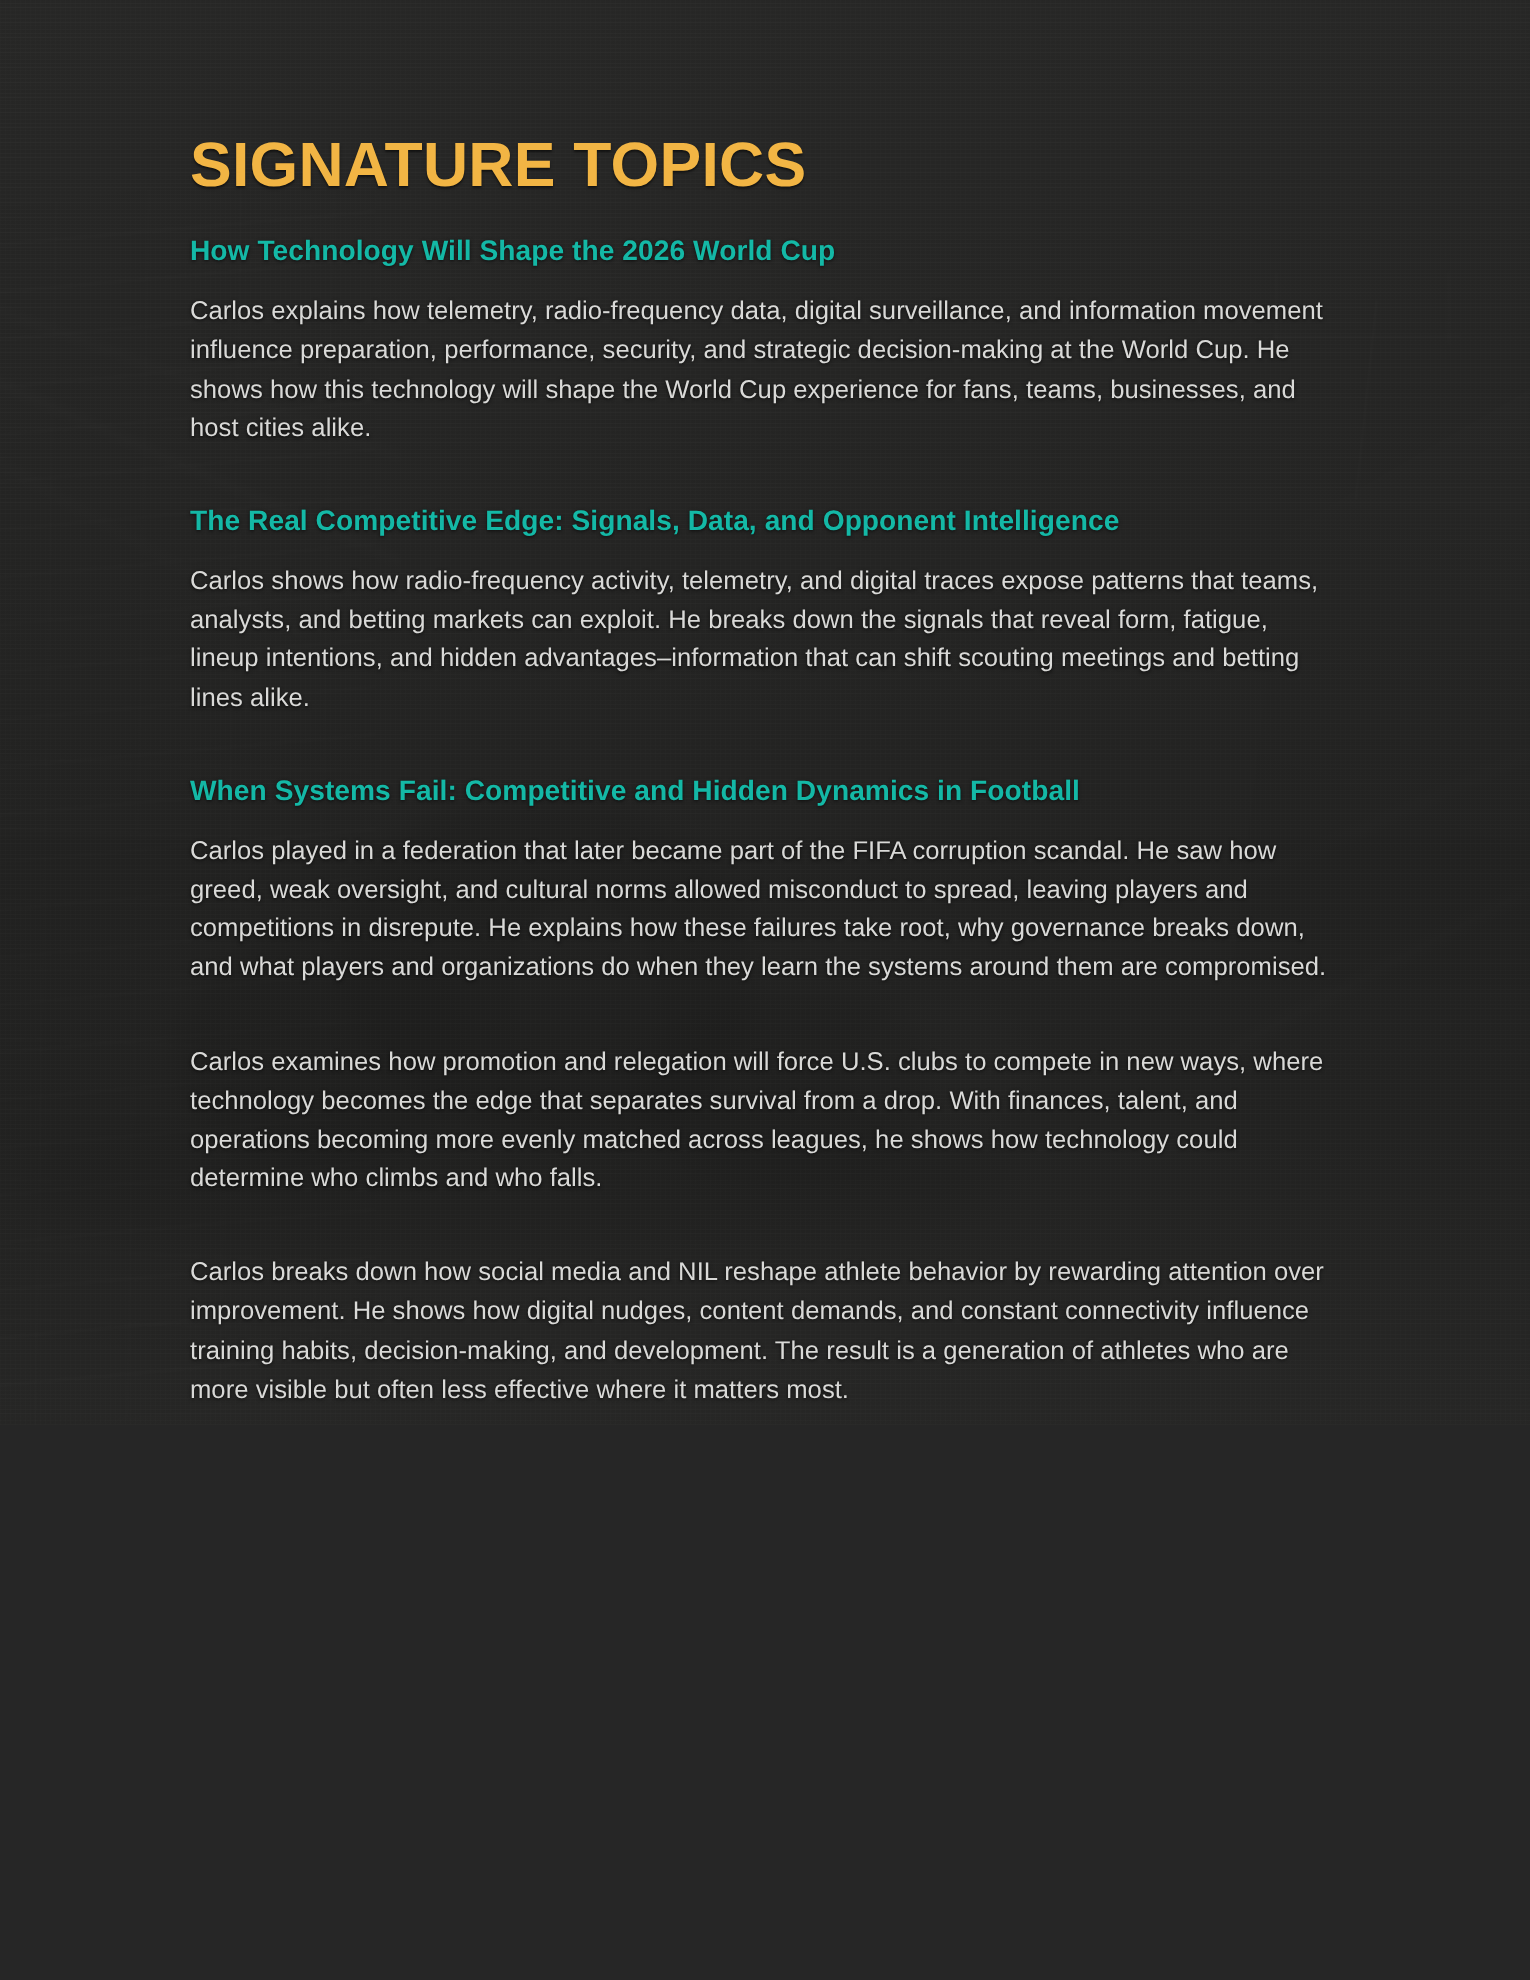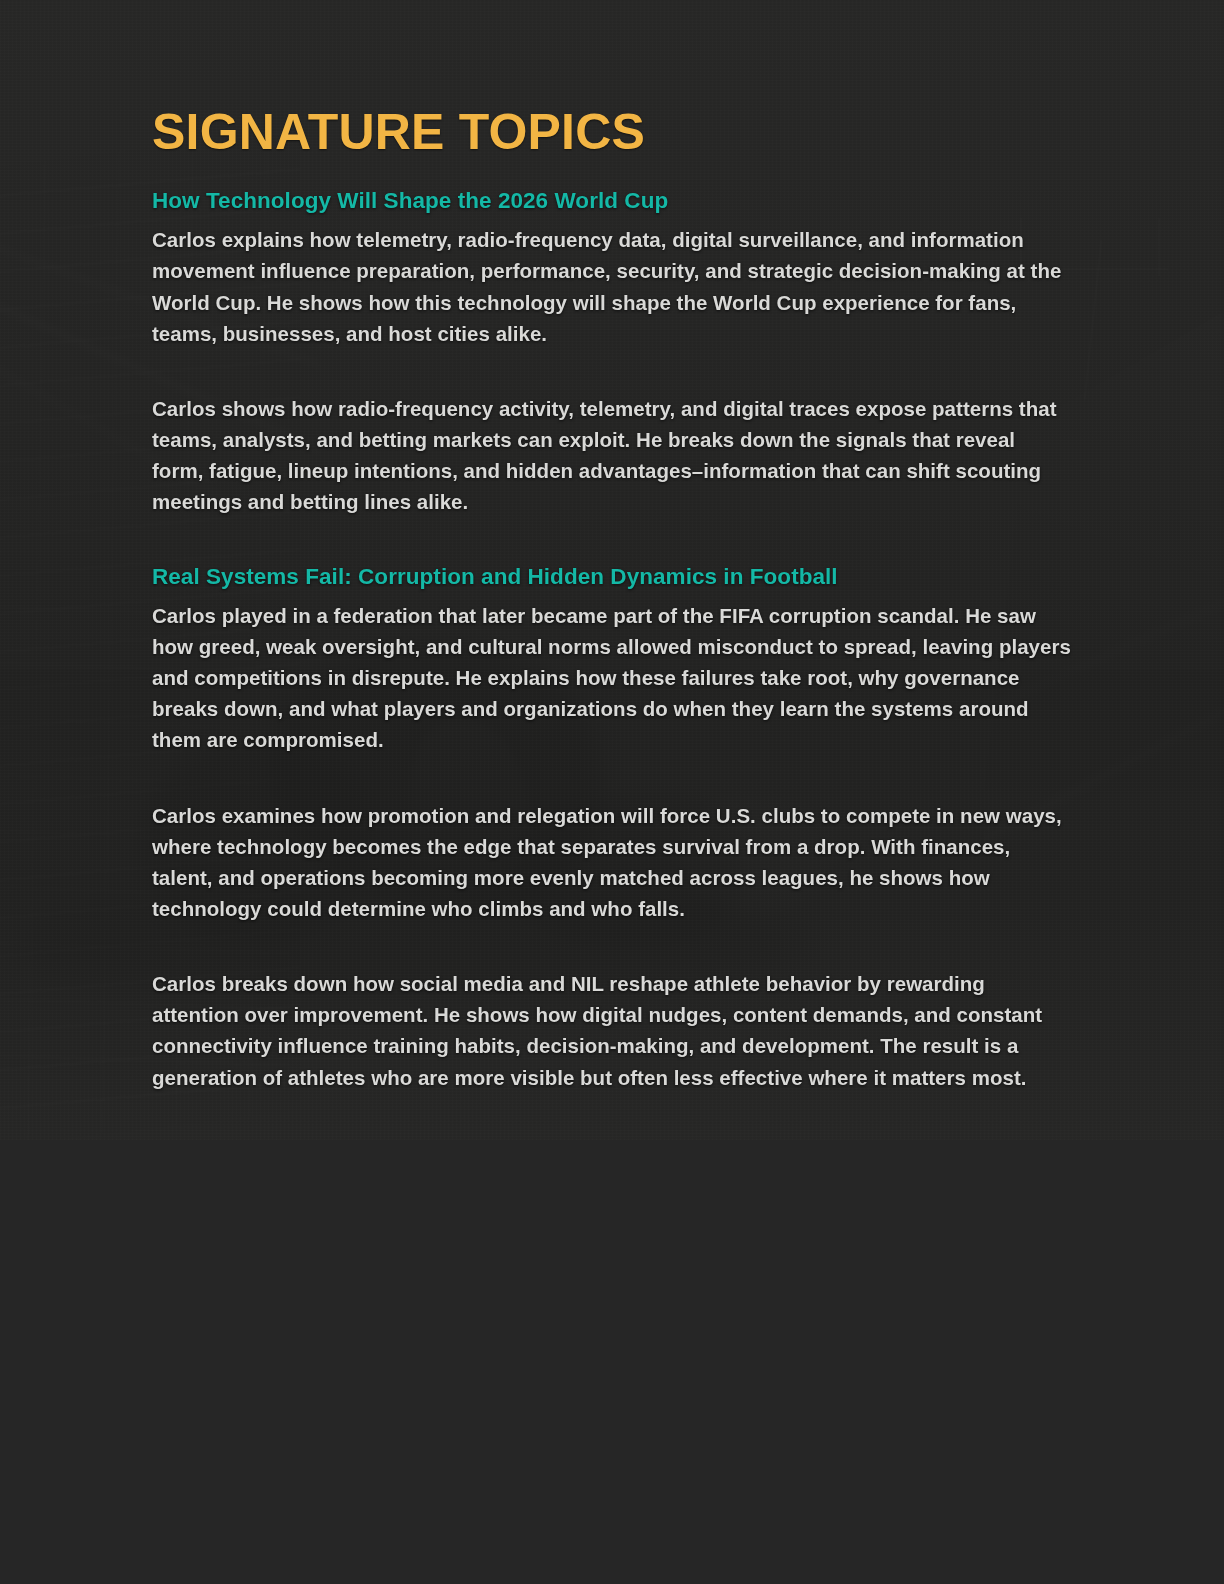--- a/index.html
+++ b/index.html
@@ -249,25 +249,26 @@
     font-weight: bold;
     line-height: 1.3;
     letter-spacing: 0.05px;
     margin-bottom: 9px;
     text-shadow: 0 1px 3px rgba(0,0,0,0.65);
   }
 
   .topic-body {
     color: #d9d9d7;
     font-size: 20.5px;
-    font-weight: bold;
+    font-weight: normal;
     line-height: 1.52;
     letter-spacing: 0.02px;
     max-width: 920px;
     text-shadow: 0 1px 3px rgba(0,0,0,0.72);
+    margin-top: 18px;
   }
 </style>
 </head>
 <body>
 
 <div class="page">
 
   <div class="bg-photo">
     <div class="bg-stand"></div>
     <div class="bg-stand-2"></div>
@@ -294,25 +295,26 @@
     <h1 class="page-title">SIGNATURE TOPICS</h1>
 
     <div class="topics">
 
       <section class="topic">
         <h2 class="topic-heading">How Technology Will Shape the 2026 World Cup</h2>
         <p class="topic-body">Carlos explains how telemetry, radio-frequency data, digital surveillance, and information movement influence preparation, performance, security, and strategic decision-making at the World Cup. He shows how this technology will shape the World Cup experience for fans, teams, businesses, and host cities alike.</p>
       </section>
 
       <section class="topic">
+        <h2 class="topic-heading">The Real Competitive Edge: Signals, Data, and Opponent Intelligence</h2>
         <p class="topic-body">Carlos shows how radio-frequency activity, telemetry, and digital traces expose patterns that teams, analysts, and betting markets can exploit. He breaks down the signals that reveal form, fatigue, lineup intentions, and hidden advantages–information that can shift scouting meetings and betting lines alike.</p>
       </section>
 
       <section class="topic">
-        <h2 class="topic-heading">Real Systems Fail: Corruption and Hidden Dynamics in Football</h2>
+        <h2 class="topic-heading">When Systems Fail: Competitive and Hidden Dynamics in Football</h2>
         <p class="topic-body">Carlos played in a federation that later became part of the FIFA corruption scandal. He saw how greed, weak oversight, and cultural norms allowed misconduct to spread, leaving players and competitions in disrepute. He explains how these failures take root, why governance breaks down, and what players and organizations do when they learn the systems around them are compromised.</p>
       </section>
 
       <section class="topic">
         <p class="topic-body">Carlos examines how promotion and relegation will force U.S. clubs to compete in new ways, where technology becomes the edge that separates survival from a drop. With finances, talent, and operations becoming more evenly matched across leagues, he shows how technology could determine who climbs and who falls.</p>
       </section>
 
       <section class="topic">
         <p class="topic-body">Carlos breaks down how social media and NIL reshape athlete behavior by rewarding attention over improvement. He shows how digital nudges, content demands, and constant connectivity influence training habits, decision-making, and development. The result is a generation of athletes who are more visible but often less effective where it matters most.</p>
       </section>

